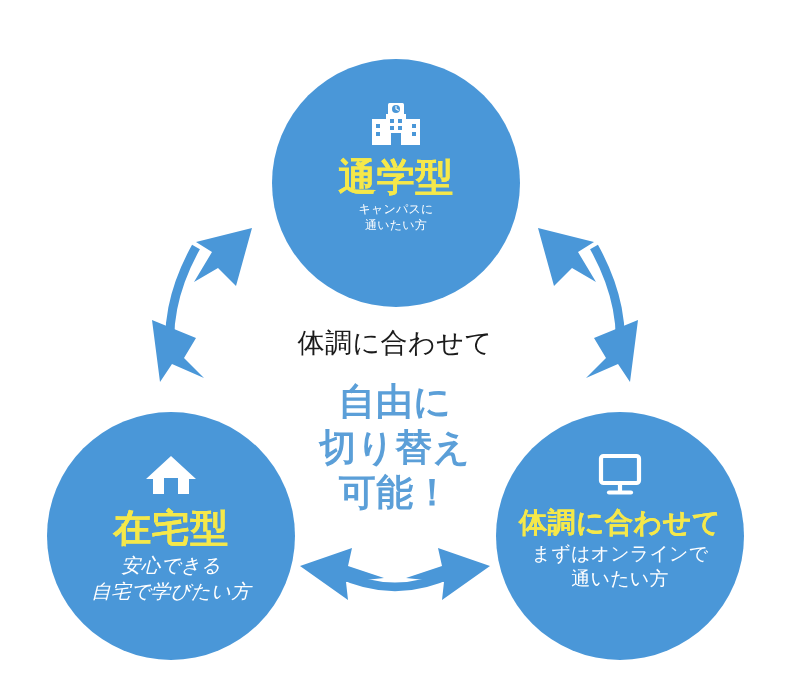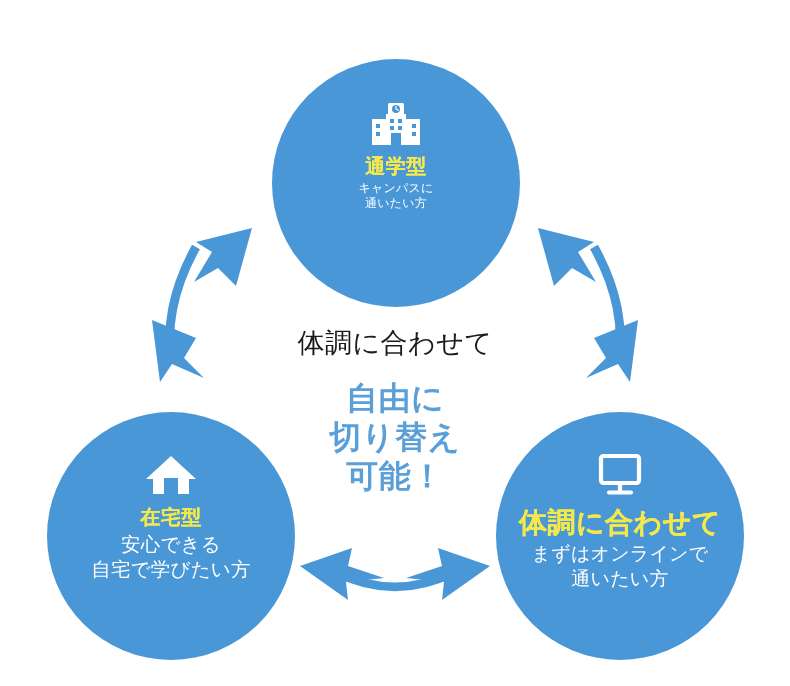--- a/index.html
+++ b/index.html
@@ -56,57 +56,57 @@
     justify-content: center;
     margin-bottom: 6px;
   }
   .node.top .node-icon       { margin-top: 12px; }
   .node.bottomleft .node-icon{ margin-top: 10px; }
   .node.bottomright .node-icon{ margin-top: 10px; }
 
   .node-title {
     color: #f5e84a;
     font-weight: bold;
-    font-size: 20px;
+    font-size: 38px;
     line-height: 1.18;
     letter-spacing: 0.5px;
     margin-bottom: 2px;
     text-shadow: 0 0 0 #f5e84a;
   }
   .node.bottomright .node-title { font-size: 28px; }
 
   .node-desc {
     color: #ffffff;
     font-size: 12px;
     line-height: 1.32;
     letter-spacing: 0.2px;
     white-space: pre-line;
   }
   .node.bottomright .node-desc { font-size: 19px; }
-  .node.bottomleft  .node-desc { font-size: 19.5px; }
+  .node.bottomleft  .node-desc { font-size: 19.5px; font-style: italic; }
 
   
   #center {
     position: absolute;
     left: 275px;
     top: 327px;
     width: 240px;
     text-align: center;
   }
   #center .lead {
     color: #1b1b1b;
     font-size: 27px;
     line-height: 1.2;
     letter-spacing: 0.5px;
     margin-bottom: 20px;
   }
   #center .emph {
     color: #5b9fd8;
     font-weight: bold;
-    font-size: 32px;
+    font-size: 37px;
     line-height: 1.22;
     letter-spacing: 0.5px;
     white-space: pre-line;
   }
 </style>
 </head>
 <body>
 
 <div id="stage">
 

